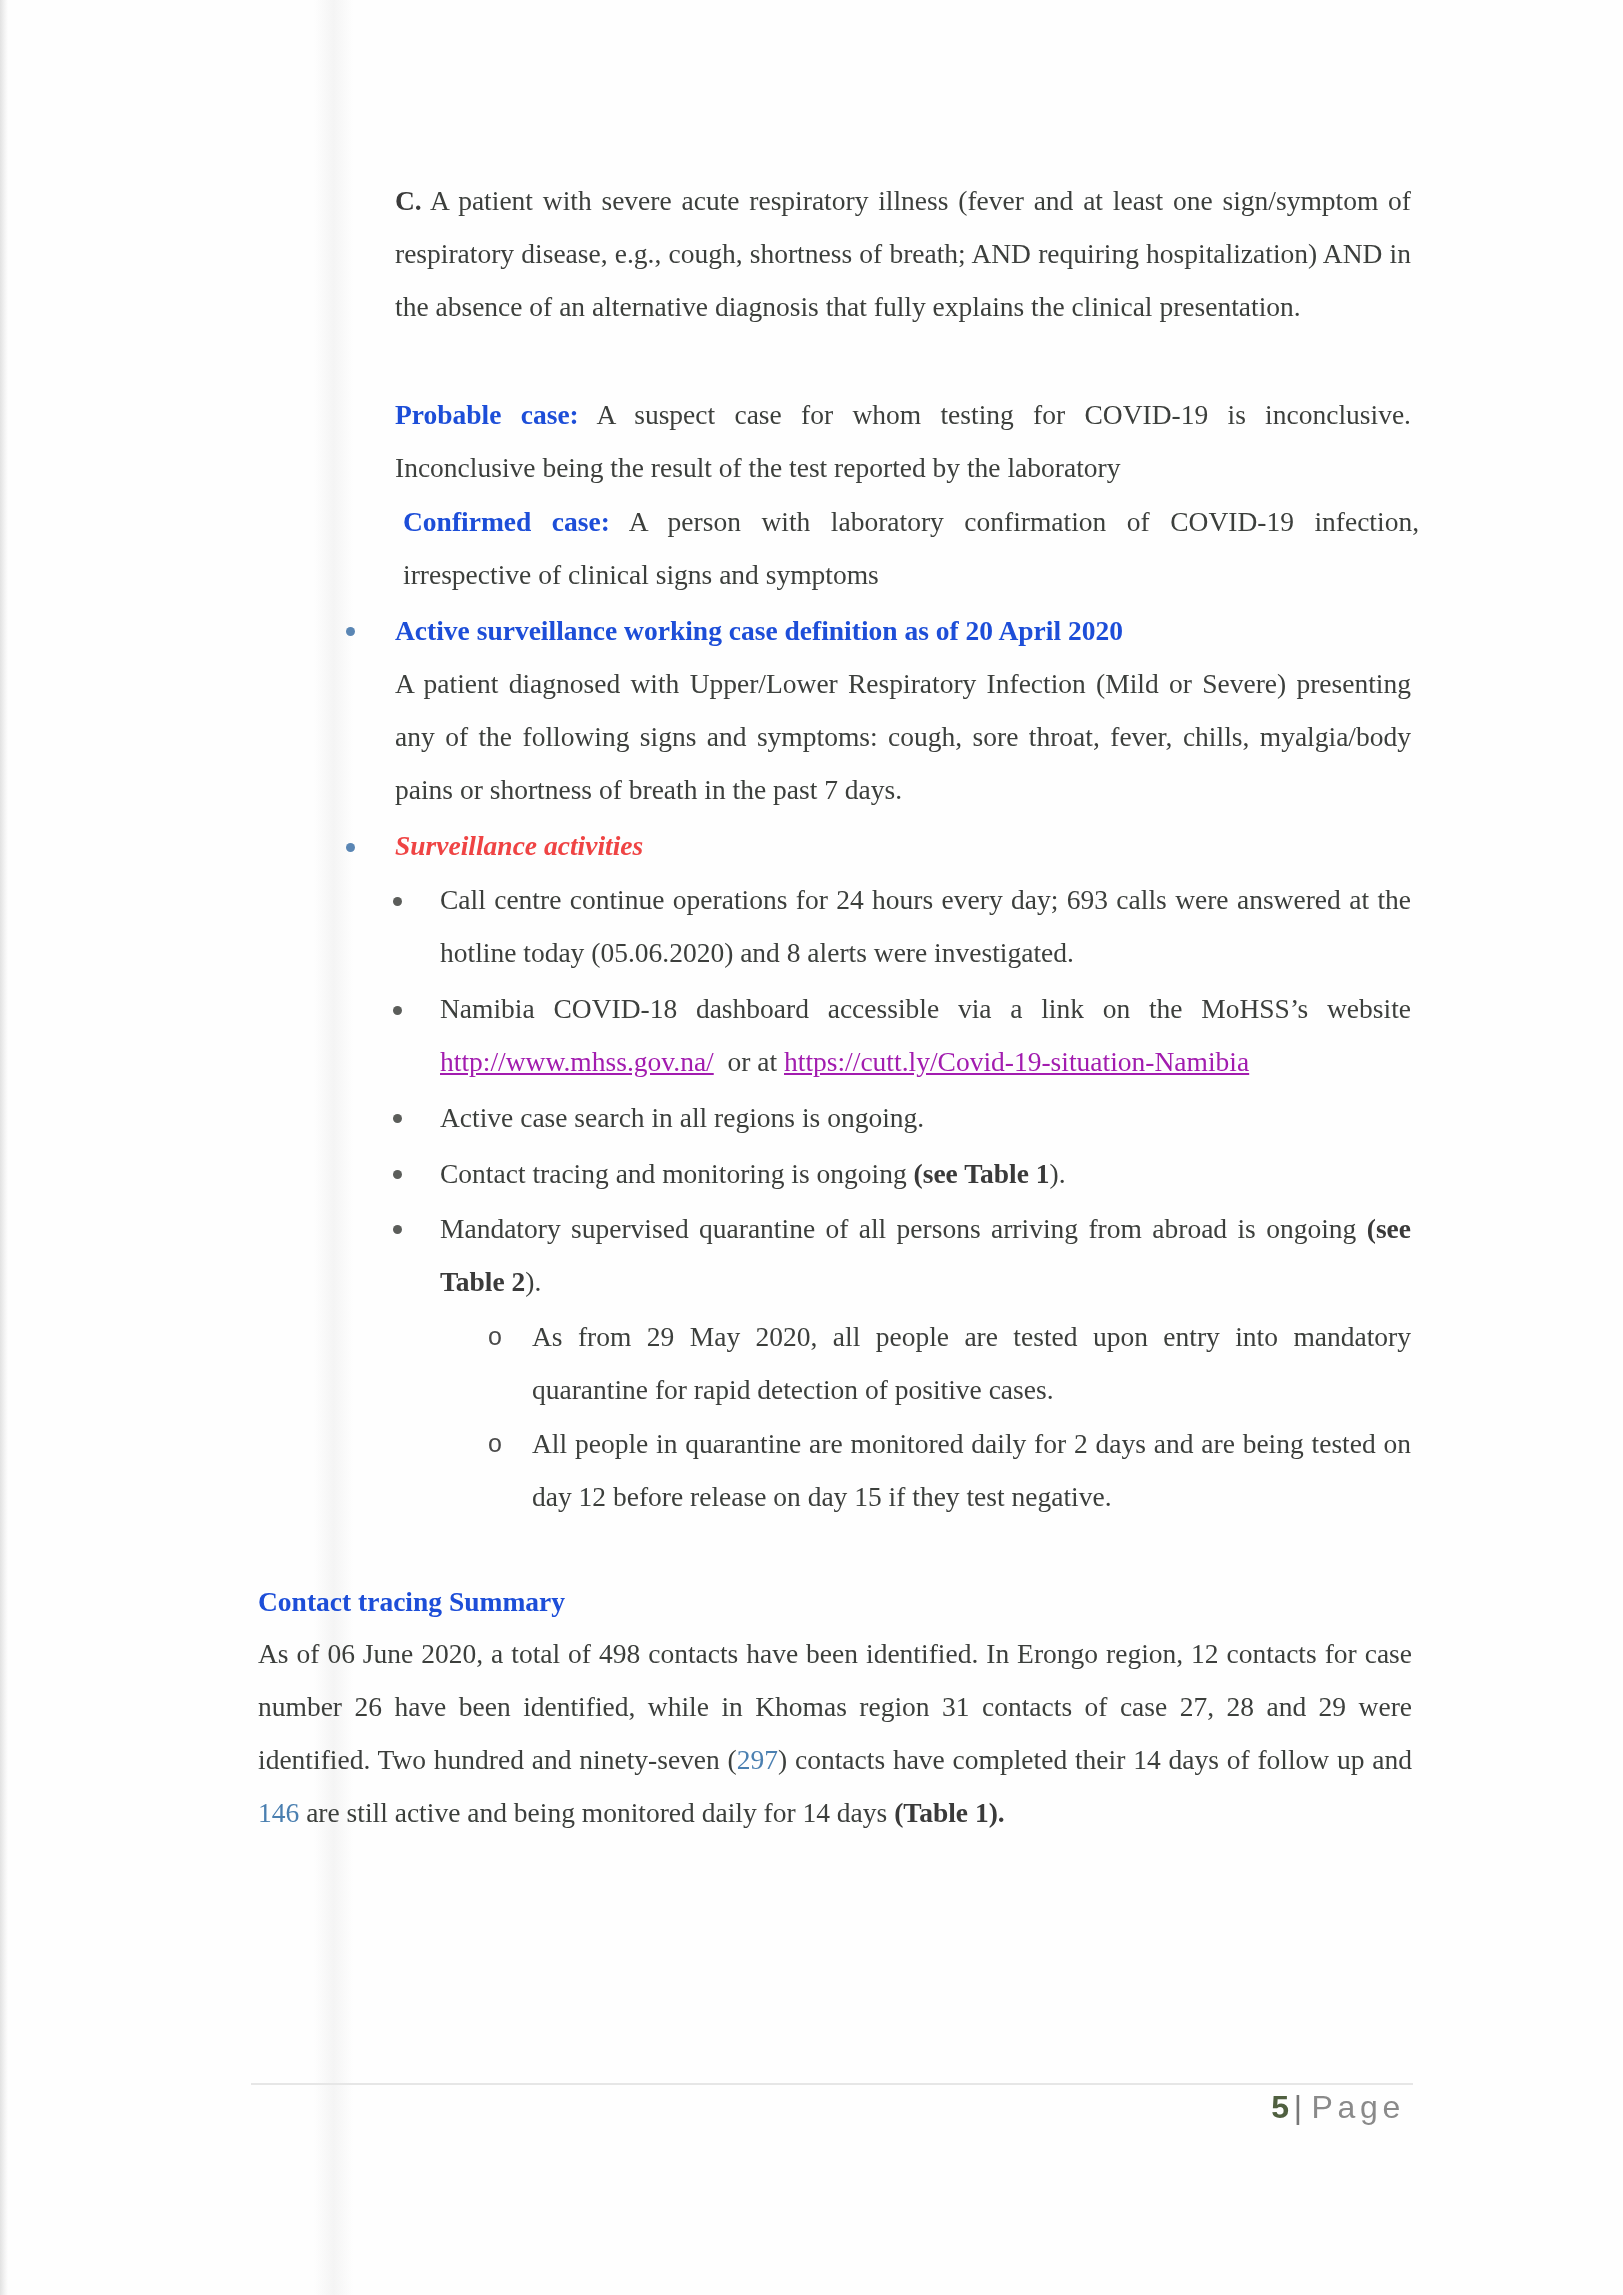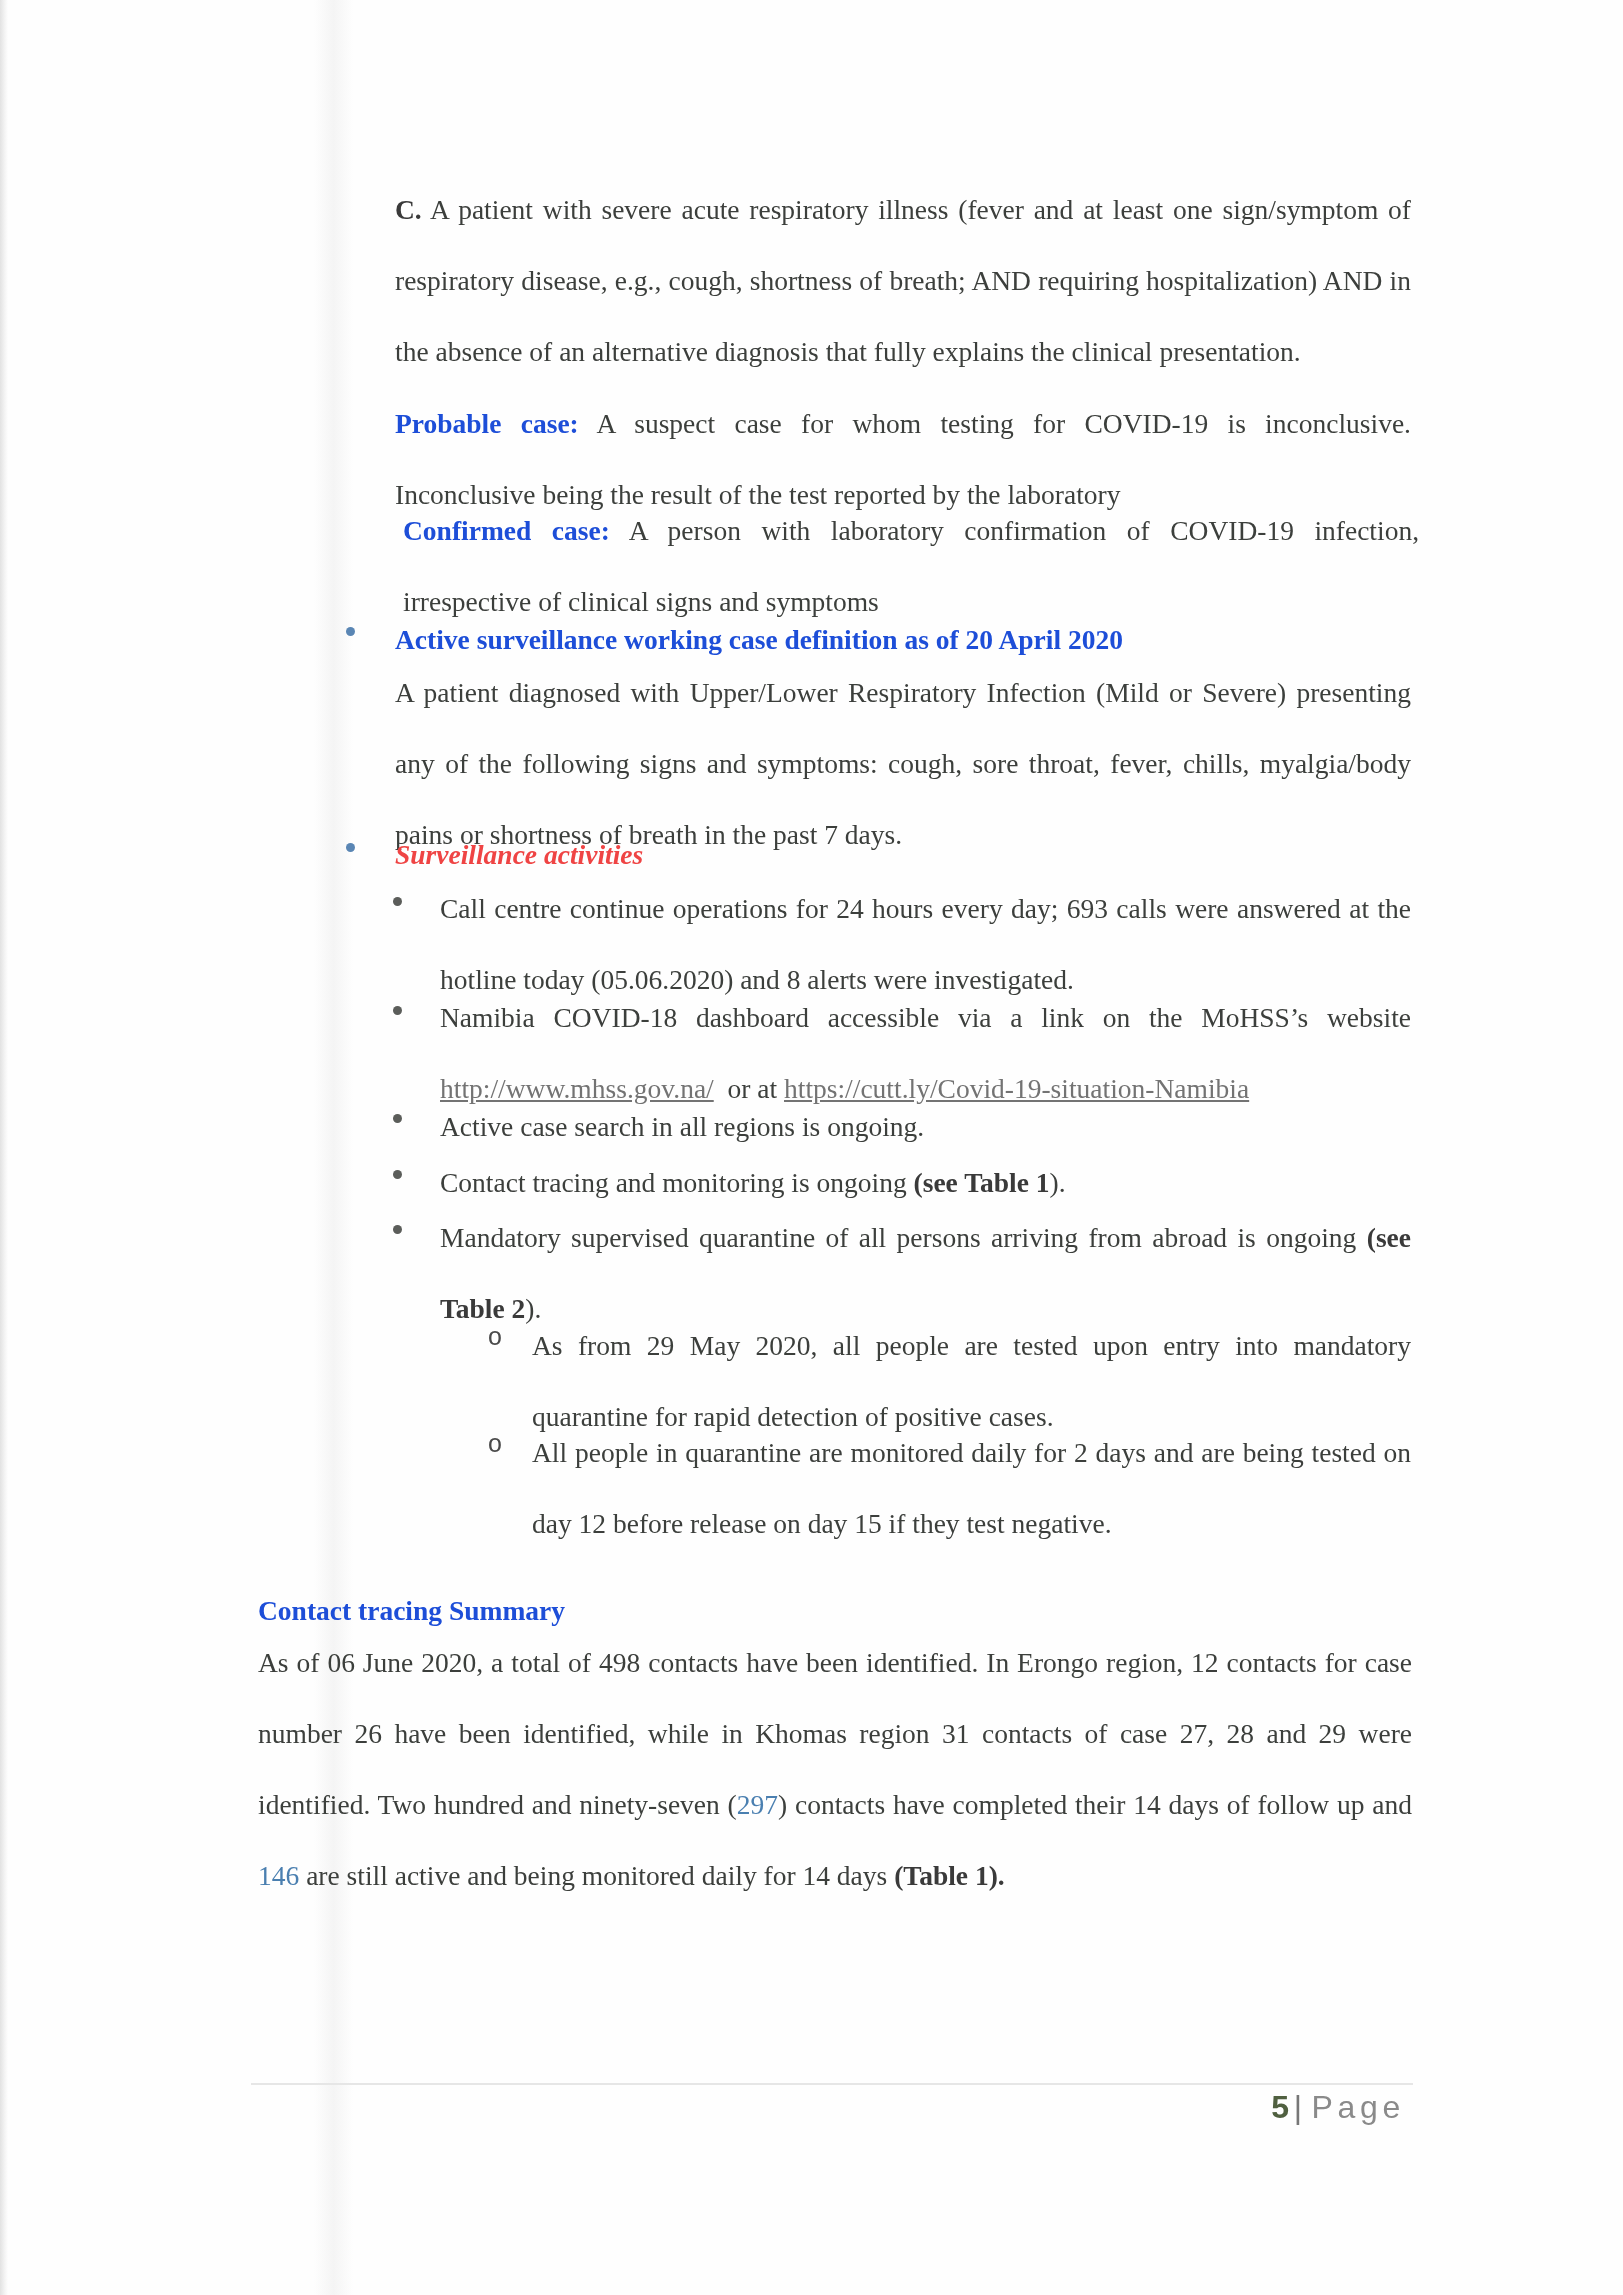--- a/index.html
+++ b/index.html
@@ -6,27 +6,27 @@
   body {
     width: 1623px; height: 2295px; position: relative; overflow: hidden;
     background: #fefefe;
     font-family: "Liberation Serif", "DejaVu Serif", serif;
     color: #3c3f3c;
   }
   .left-shade { position: absolute; left: 0; top: 0; width: 7.9px; height: 2295px;
     background: linear-gradient(to right, #e2e2e2, #f4f4f4 60%, #fefefe); }
   .scan-streak { position: absolute; left: 314px; top: 0; width: 39px; height: 2295px;
     background: linear-gradient(to right, rgba(240,240,240,0), rgba(238,238,238,0.6), rgba(240,240,240,0)); }
-  .para { position: absolute; font-size: 27.5px; line-height: 71px; margin: 0; }
+  .para { position: absolute; font-size: 27.5px; line-height: 53px; margin: 0; }
   .justify { text-align: justify; text-align-last: left; }
   .blue { color: #1d4ed8; font-weight: bold; }
   .blue-num { color: #4a7fb0; }
   .bold { font-weight: bold; color: #3a3a3a; }
   .italic-blue { color: #ef4444; font-weight: bold; font-style: italic; }
-  a.link { color: #737373; }
+  a.link { color: #a21caf; }
   .bullet { position: absolute; width: 9.4px; height: 9.4px; border-radius: 50%; }
   .bullet.blue-dot { background: #5a86b4; }
   .bullet.grey-dot { background: #5b5d5a; }
   .circle-bullet { position: absolute; font-size: 25px; line-height: 53px; color: #4a4a4a; font-family: "Liberation Sans", sans-serif; }
   .footer-line { position: absolute; left: 251px; top: 2083px; width: 1162px; height: 1.6px; background: #e6e6e6; }
   .page-num { position: absolute; top: 2089px; right: 218px; font-family: "Liberation Sans", sans-serif;
     font-size: 32px; color: #8a8a8a; letter-spacing: 4.7px; }
   .page-num .n { color: #506040; font-weight: bold; letter-spacing: 0; }
   .page-num .sep { color: #777; margin: 0 4.7px; }
 </style>

